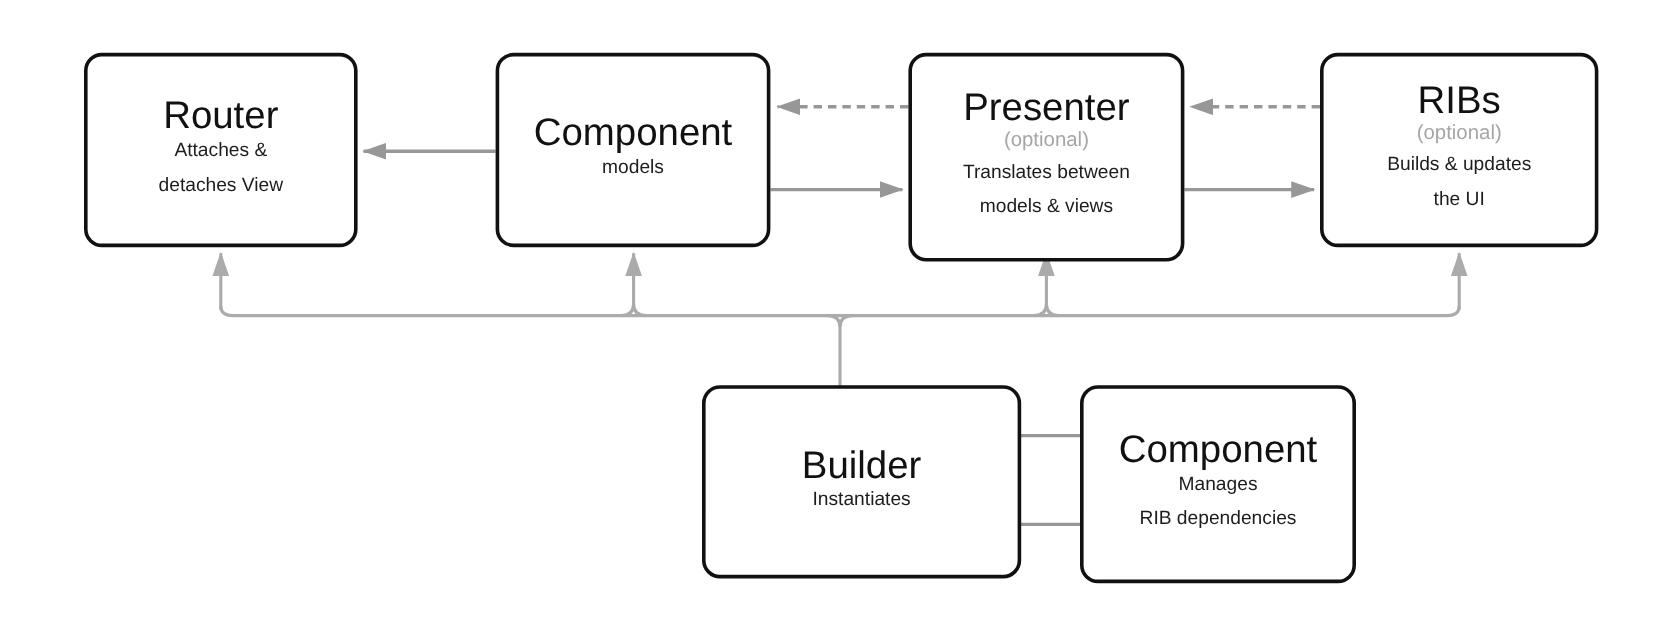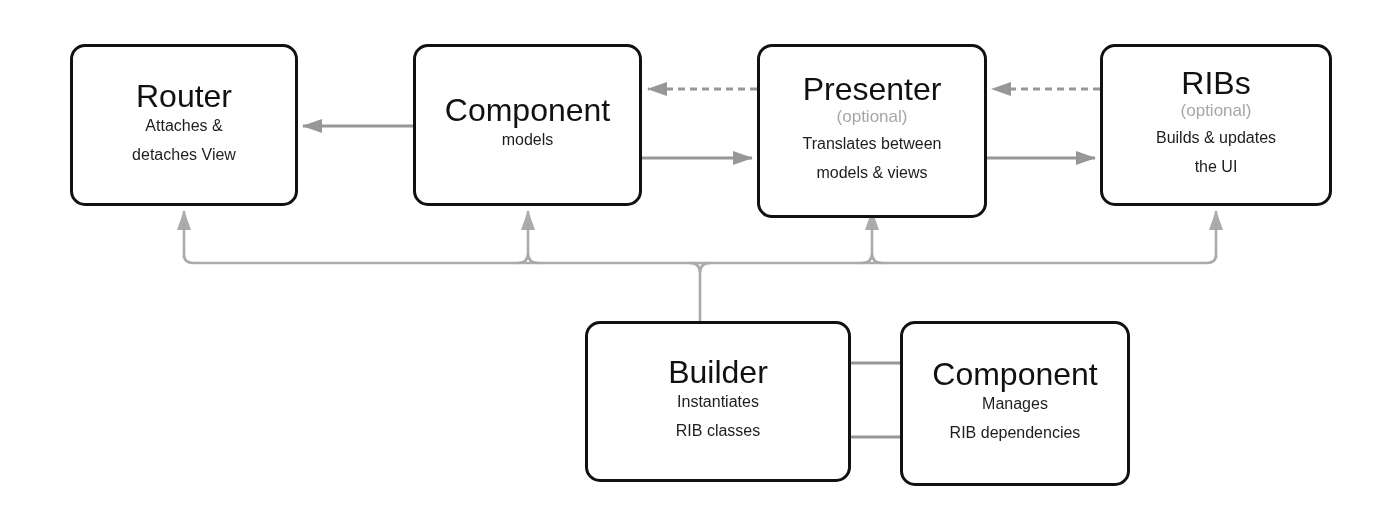--- a/index.html
+++ b/index.html
@@ -117,21 +117,20 @@
   <div class="node" style="left:1100px; top:44px; width:232px; height:162px;">
     <div class="title">RIBs</div>
     <div class="optional">(optional)</div>
     <div class="line">Builds &amp; updates</div>
     <div class="line">the UI</div>
   </div>
 
   <div class="node" style="left:585px; top:321px; width:266px; height:161px;">
     <div class="title">Builder</div>
     <div class="line">Instantiates</div>
-    <div class="line">RIB classes</div>
   </div>
 
   <div class="node" style="left:900px; top:321px; width:230px; height:165px;">
     <div class="title">Component</div>
     <div class="line">Manages</div>
     <div class="line">RIB dependencies</div>
   </div>
 
 </div>
 

